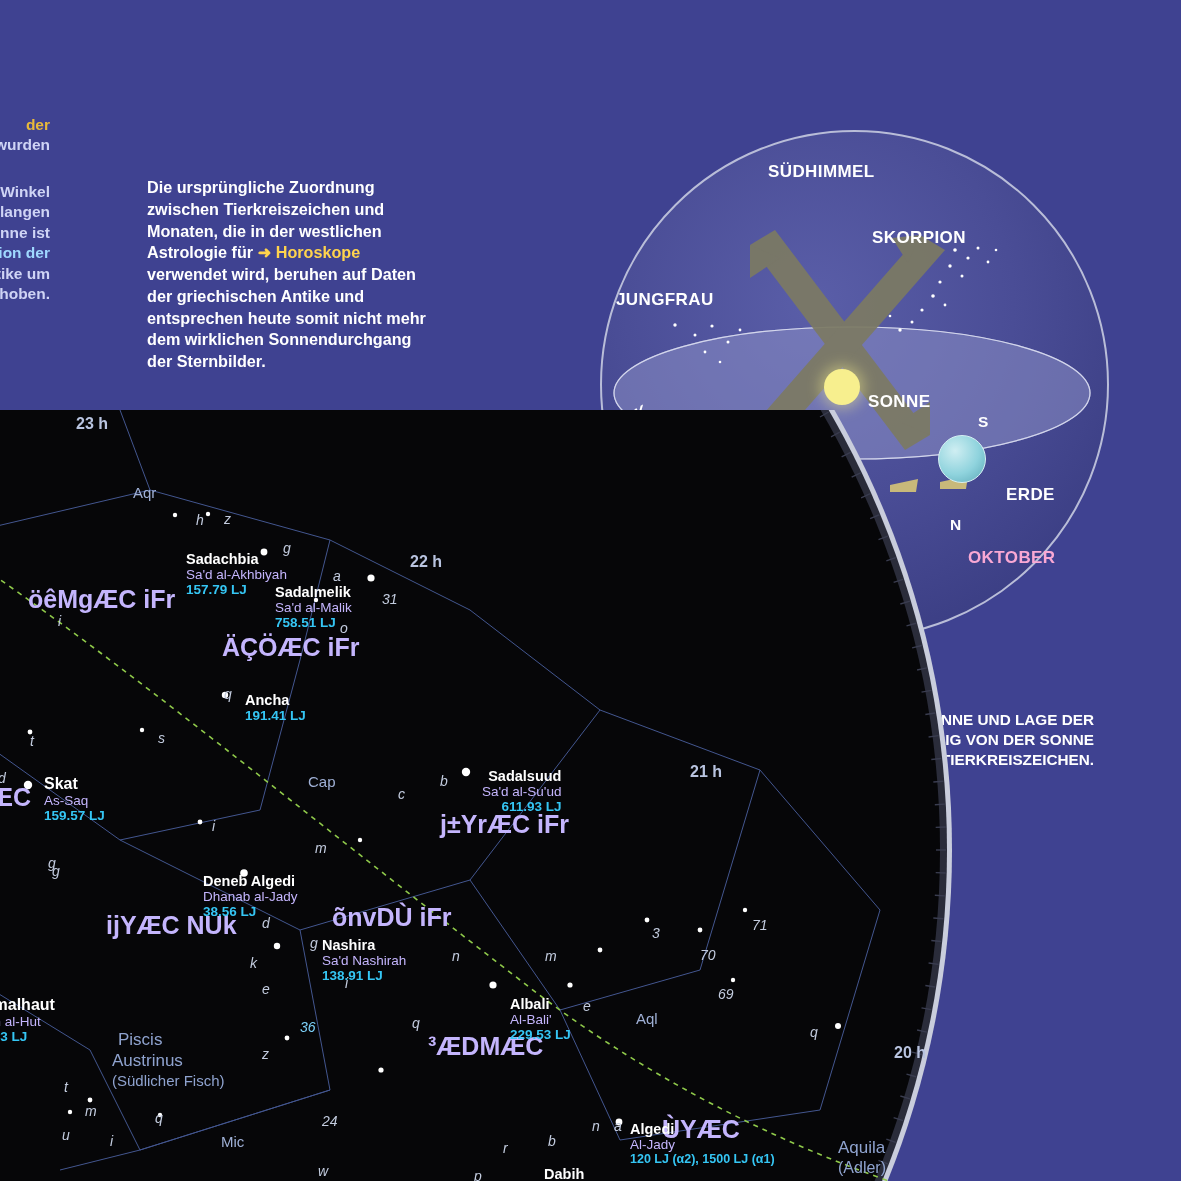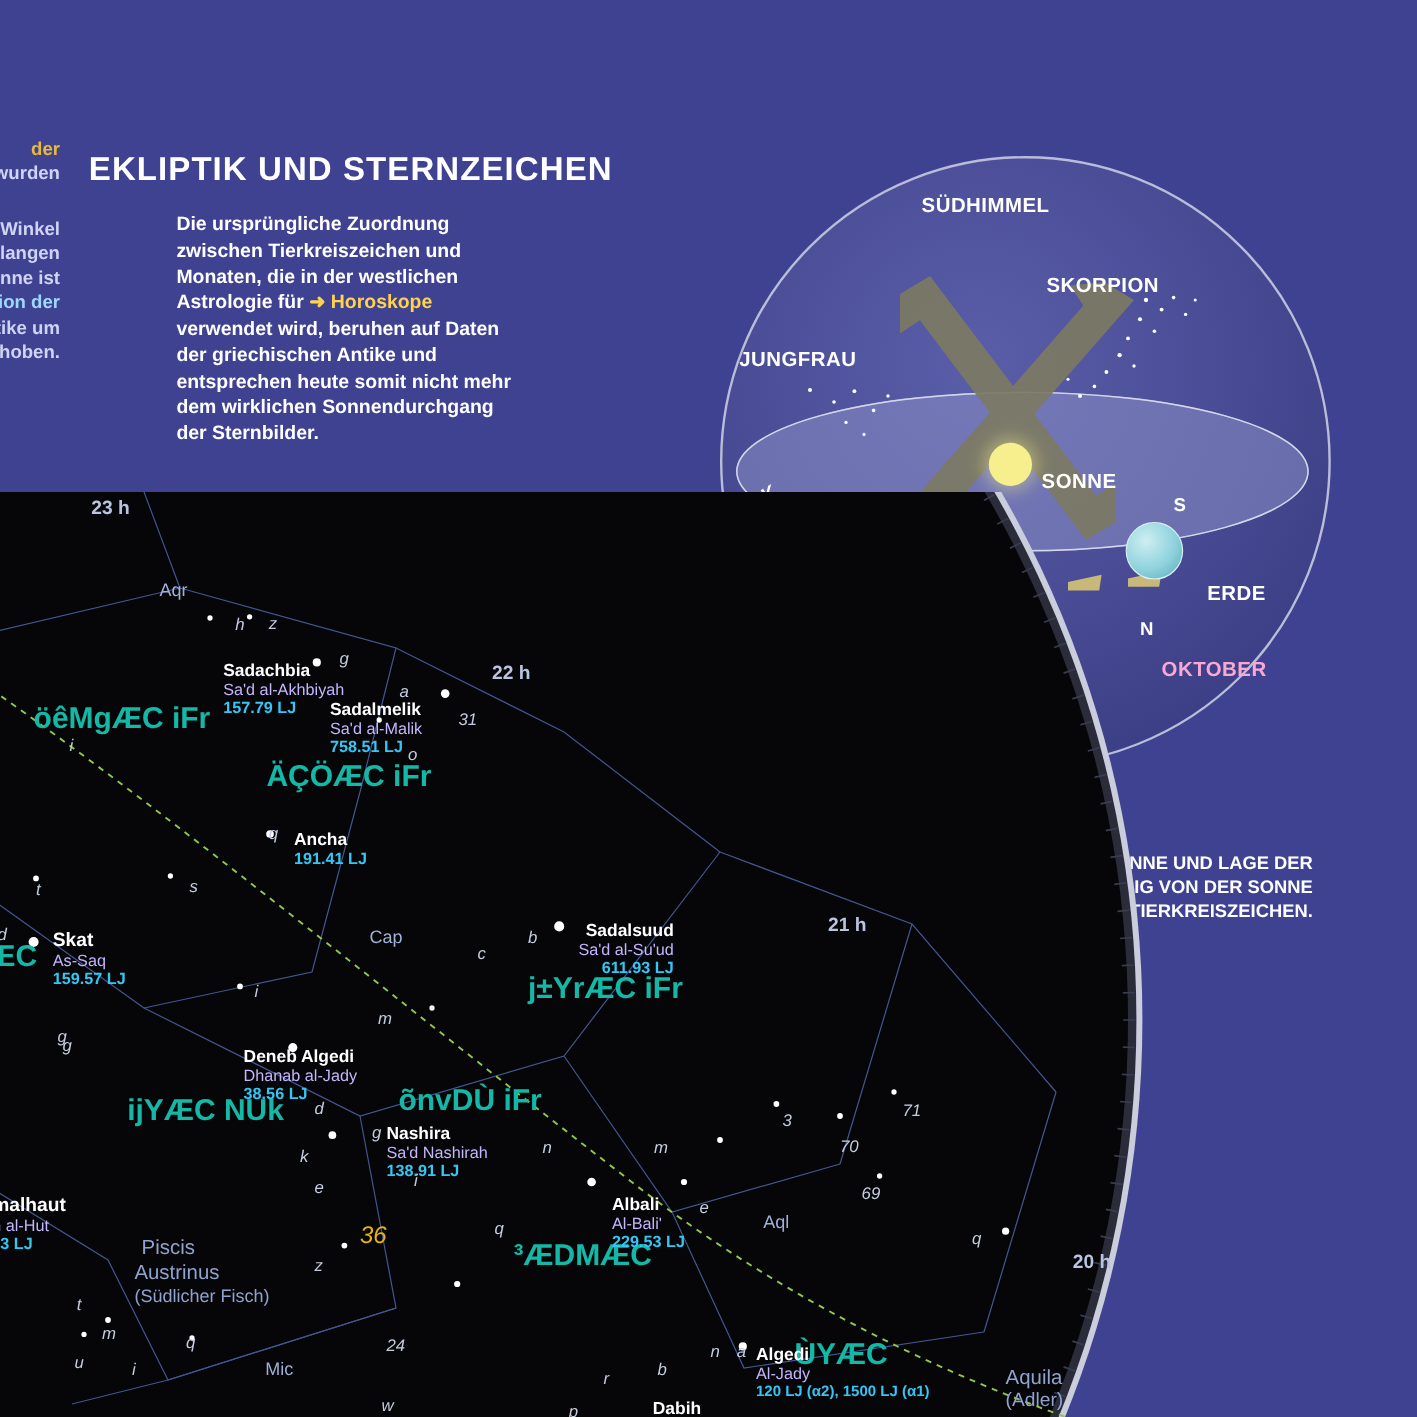--- a/index.html
+++ b/index.html
@@ -22,21 +22,21 @@
   .map{position:absolute;left:0;top:410px;width:1181px;height:771px;overflow:hidden;}
   .disc{position:absolute;left:-800px;top:-430px;width:1740px;height:1740px;
         border-radius:50%;background:#060608;}
   .discring{position:absolute;left:-812px;top:-442px;width:1764px;height:1764px;
         border-radius:50%;background:#c9cddc;}
   .discring2{position:absolute;left:-807px;top:-437px;width:1754px;height:1754px;
         border-radius:50%;background:#2a2c3a;}
   .ticks{position:absolute;left:-812px;top:-442px;width:1764px;height:1764px;}
   .lbl{position:absolute;font-size:14px;color:#a8b6d8;}
   .hr{position:absolute;color:#b9c4e0;font-size:16px;font-weight:bold;}
-  .cname{position:absolute;color:#14b8a6;font-size:25px;font-weight:bold;}
+  .cname{position:absolute;color:#c4b5fd;font-size:25px;font-weight:bold;}
   .sname{position:absolute;color:#ffffff;font-size:14.5px;font-weight:bold;}
   .aname{position:absolute;color:#c4b5fd;font-size:13.5px;}
   .dist{position:absolute;color:#35c6f4;font-size:13.5px;font-weight:bold;}
   .constlbl{position:absolute;color:#9fb0d6;font-size:15px;}
   .constlbl2{position:absolute;color:#8fa3cf;font-size:17px;line-height:1.15;}
   
   .sphwrap{position:absolute;left:600px;top:130px;width:505px;height:540px;}
   .sphere{position:absolute;left:0;top:0;width:505px;height:505px;border-radius:50%;
           background:radial-gradient(circle at 42% 34%, #5a5ea8 0%, #4a4d96 45%, #3c3f85 78%, #35387a 100%);
           border:2px solid #b9bdd8;}
@@ -62,21 +62,20 @@
     <div>wurden</div>
     <div style="height:26px"></div>
     <div>der Winkel</div>
     <div>in langen</div>
     <div>Sonne ist</div>
     <div class="hl2">ssion der</div>
     <div>Antike um</div>
     <div>choben.</div>
   </div>
 
-  <div class="title">EKLIPTIK UND STERNZEICHEN</div>
   <div class="intro">
     <span>Die ursprüngliche Zuordnung zwischen Tierkreiszeichen und Monaten, die in der westlichen Astrologie für </span><span class="arrow">➜ </span><span class="link">Horoskope</span><span> verwendet wird, beruhen auf Daten der griechischen Antike und entsprechen heute somit nicht mehr dem wirklichen Sonnendurchgang der Sternbilder.</span>
   </div>
 
   <div class="sphwrap">
     <div class="sphere"></div>
 
     <svg width="505" height="505" style="position:absolute;left:0;top:0">
 
       <ellipse cx="252" cy="263" rx="238" ry="66" fill="#8b8fc6" opacity="0.55" stroke="#cdd0e8" stroke-width="1.2"></ellipse>
@@ -554,21 +553,21 @@
         <div class="lbl" style="position: absolute; left: 452px; top: 538px; font-style: italic; color: rgb(195, 204, 223); font-size: 14px;">n</div>
         <div class="lbl" style="position: absolute; left: 545px; top: 538px; font-style: italic; color: rgb(195, 204, 223); font-size: 14px;">m</div>
         <div class="lbl" style="position: absolute; left: 652px; top: 515px; font-style: italic; color: rgb(195, 204, 223); font-size: 14px;">3</div>
         <div class="lbl" style="position: absolute; left: 700px; top: 537px; font-style: italic; color: rgb(195, 204, 223); font-size: 14px;">70</div>
         <div class="lbl" style="position: absolute; left: 752px; top: 507px; font-style: italic; color: rgb(195, 204, 223); font-size: 14px;">71</div>
         <div class="lbl" style="position: absolute; left: 718px; top: 576px; font-style: italic; color: rgb(195, 204, 223); font-size: 14px;">69</div>
         <div class="lbl" style="position: absolute; left: 262px; top: 571px; font-style: italic; color: rgb(195, 204, 223); font-size: 14px;">e</div>
         <div class="lbl" style="position: absolute; left: 345px; top: 565px; font-style: italic; color: rgb(195, 204, 223); font-size: 14px;">i</div>
         <div class="lbl" style="position: absolute; left: 583px; top: 588px; font-style: italic; color: rgb(195, 204, 223); font-size: 14px;">e</div>
         <div class="lbl" style="position: absolute; left: 810px; top: 614px; font-style: italic; color: rgb(195, 204, 223); font-size: 14px;">q</div>
-        <div class="lbl" style="position: absolute; left: 300px; top: 609px; font-style: italic; color: #eab308; font-size: 20px;">36</div>
+        <div class="lbl" style="position: absolute; left: 300px; top: 609px; font-style: italic; color: #7dd3fc; font-size: 14px;">36</div>
         <div class="lbl" style="position: absolute; left: 412px; top: 605px; font-style: italic; color: rgb(195, 204, 223); font-size: 14px;">q</div>
         <div class="lbl" style="position: absolute; left: 262px; top: 636px; font-style: italic; color: rgb(195, 204, 223); font-size: 14px;">z</div>
         <div class="lbl" style="position: absolute; left: 64px; top: 669px; font-style: italic; color: rgb(195, 204, 223); font-size: 14px;">t</div>
         <div class="lbl" style="position: absolute; left: 85px; top: 693px; font-style: italic; color: rgb(195, 204, 223); font-size: 14px;">m</div>
         <div class="lbl" style="position: absolute; left: 155px; top: 700px; font-style: italic; color: rgb(195, 204, 223); font-size: 14px;">q</div>
         <div class="lbl" style="position: absolute; left: 322px; top: 703px; font-style: italic; color: rgb(195, 204, 223); font-size: 14px;">24</div>
         <div class="lbl" style="position: absolute; left: 62px; top: 717px; font-style: italic; color: rgb(195, 204, 223); font-size: 14px;">u</div>
         <div class="lbl" style="position: absolute; left: 110px; top: 723px; font-style: italic; color: rgb(195, 204, 223); font-size: 14px;">i</div>
         <div class="lbl" style="position: absolute; left: 503px; top: 730px; font-style: italic; color: rgb(195, 204, 223); font-size: 14px;">r</div>
         <div class="lbl" style="position: absolute; left: 548px; top: 723px; font-style: italic; color: rgb(195, 204, 223); font-size: 14px;">b</div>

